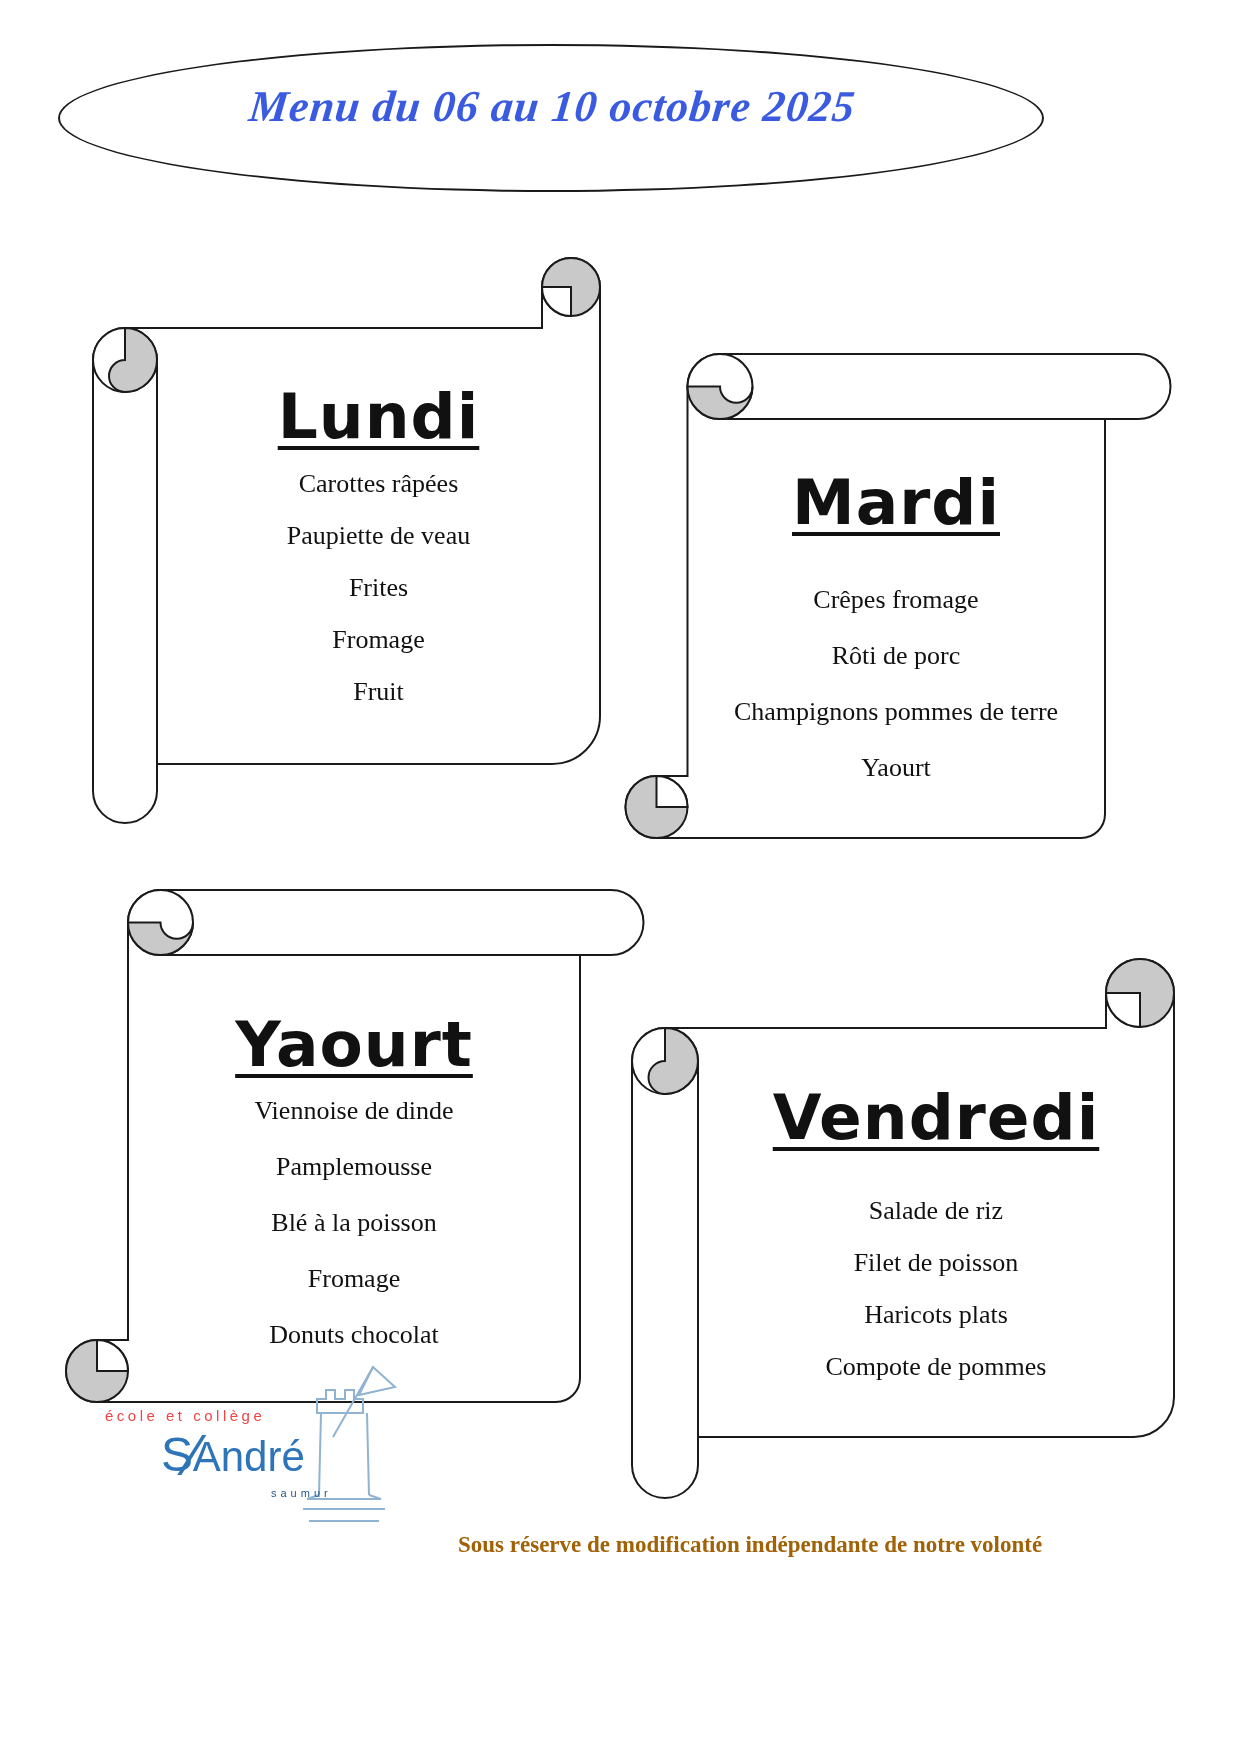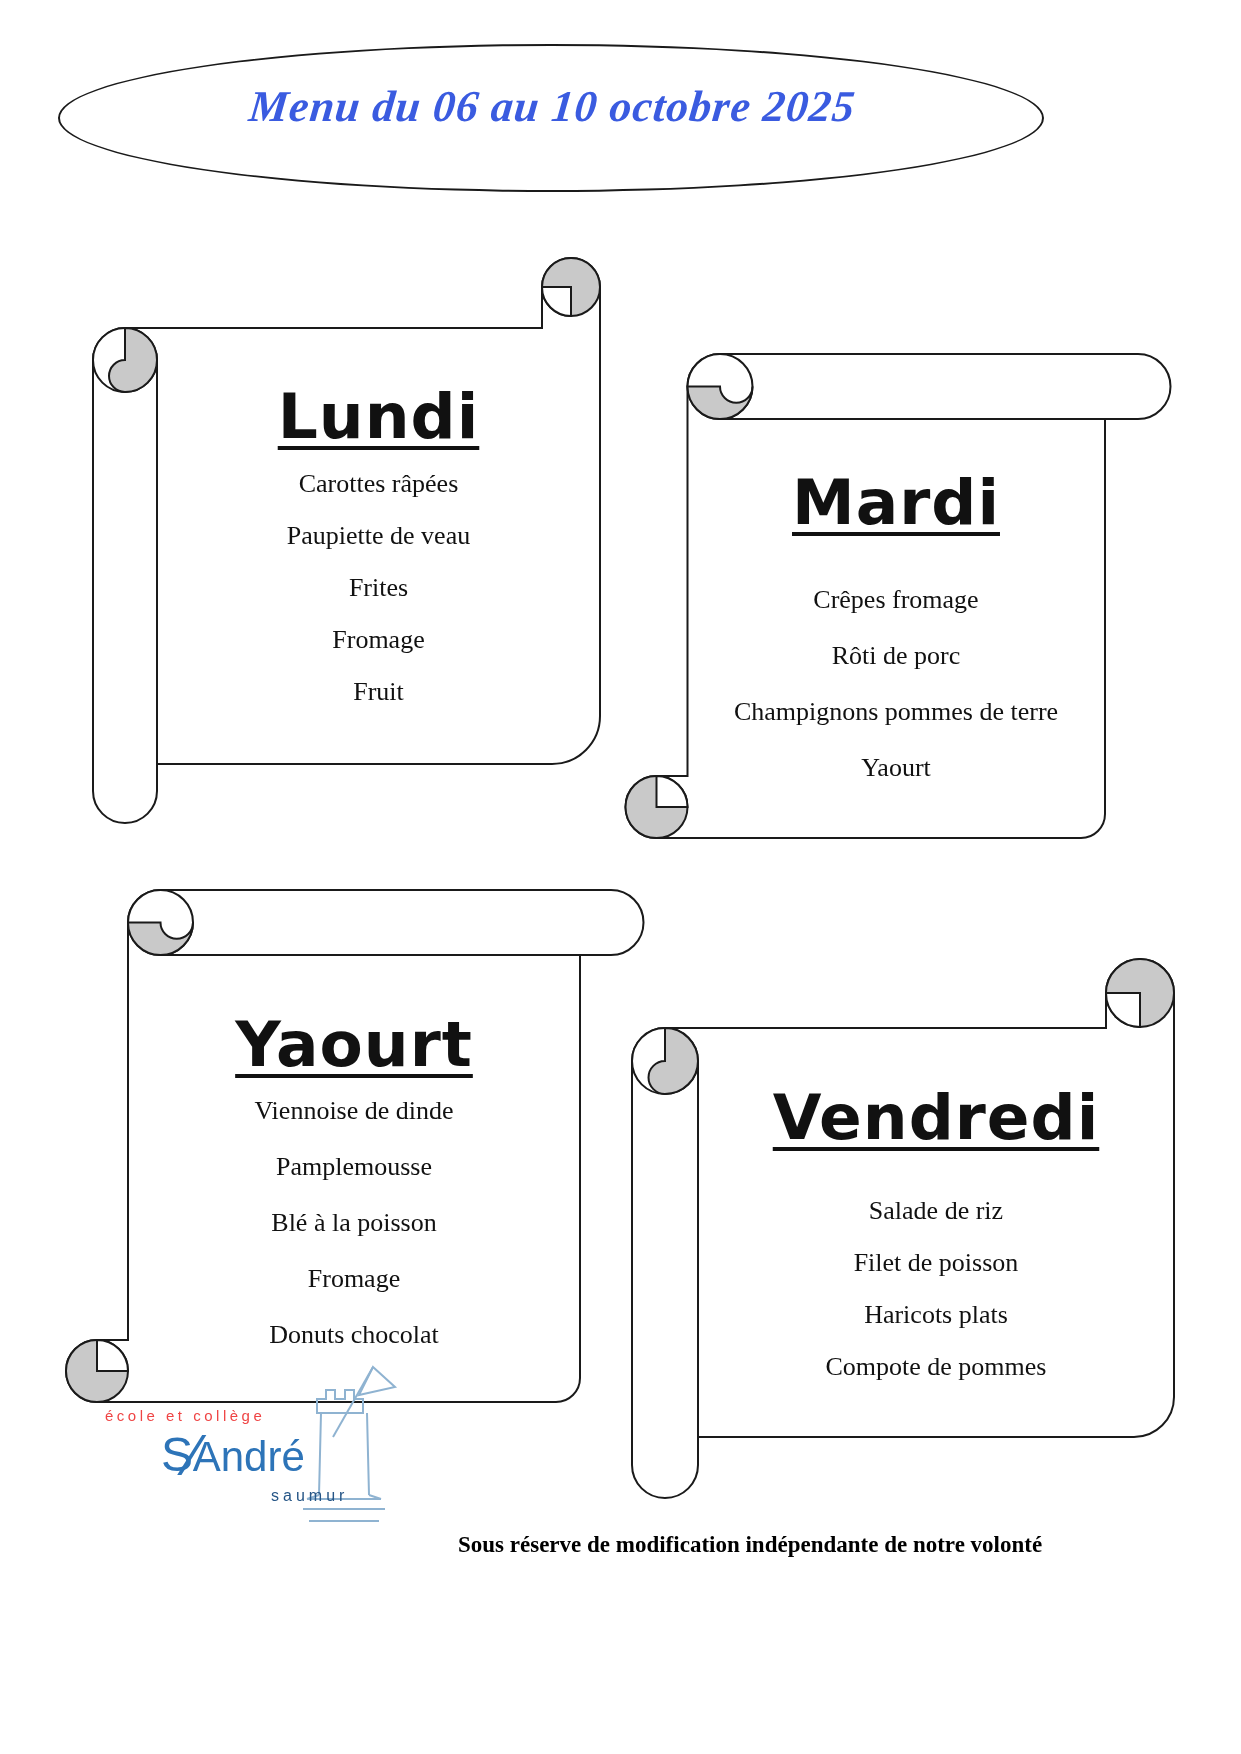--- a/index.html
+++ b/index.html
@@ -31,21 +31,21 @@
   
   .logo{position:absolute;left:95px;top:1365px;width:330px;height:170px;}
   .logo svg{position:absolute;left:200px;top:0;overflow:visible;}
   .logo-line1{position:absolute;left:10px;top:42px;font-family:"Liberation Sans",sans-serif;
               font-size:15px;letter-spacing:3.5px;color:#ef4444;white-space:nowrap;}
   .logo-name{position:absolute;left:66px;top:62px;font-family:"Liberation Sans",sans-serif;
              font-size:42px;color:#2d74b8;white-space:nowrap;display:flex;align-items:baseline;}
   .logo-name .slash{font-size:58px;line-height:40px;margin:0 -6px 0 -4px;position:relative;top:4px;
                     font-family:"Liberation Sans",sans-serif;}
   .logo-city{position:absolute;left:176px;top:122px;font-family:"Liberation Sans",sans-serif;
-             font-size:16px;letter-spacing:4px;color:#255586;white-space:nowrap;}
+             font-size:11px;letter-spacing:4px;color:#255586;white-space:nowrap;}
 
   
   .footer-note{position:absolute;left:458px;top:1532px;font-family:"Liberation Serif",serif;
                font-weight:bold;font-size:23px;white-space:nowrap;}
 </style>
 </head>
 <body>
 
 <div class="banner">
   <div class="banner-title" style="color:#3a5be0;">Menu du 06 au 10 octobre 2025</div>
@@ -146,13 +146,13 @@
   </svg>
   <div class="logo-line1">école et collège</div>
   <div class="logo-name">
     <span style="font-size:48px;">S</span>
     <span class="slash">∕</span>
     <span>André</span>
   </div>
   <div class="logo-city">saumur</div>
 </div>
 
-<div class="footer-note" style="color:#000000;">Sous réserve de modification indépendante de notre volonté</div>
+<div class="footer-note" style="color:#a16207;">Sous réserve de modification indépendante de notre volonté</div>
 
 </body></html>

